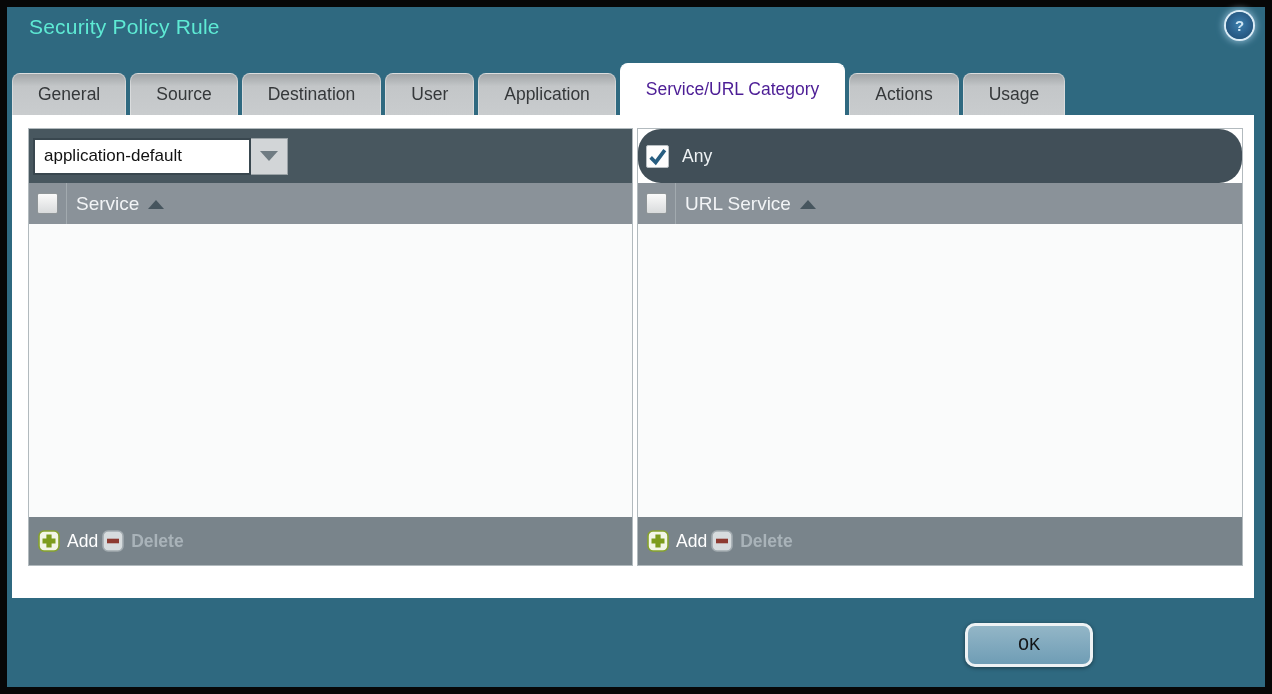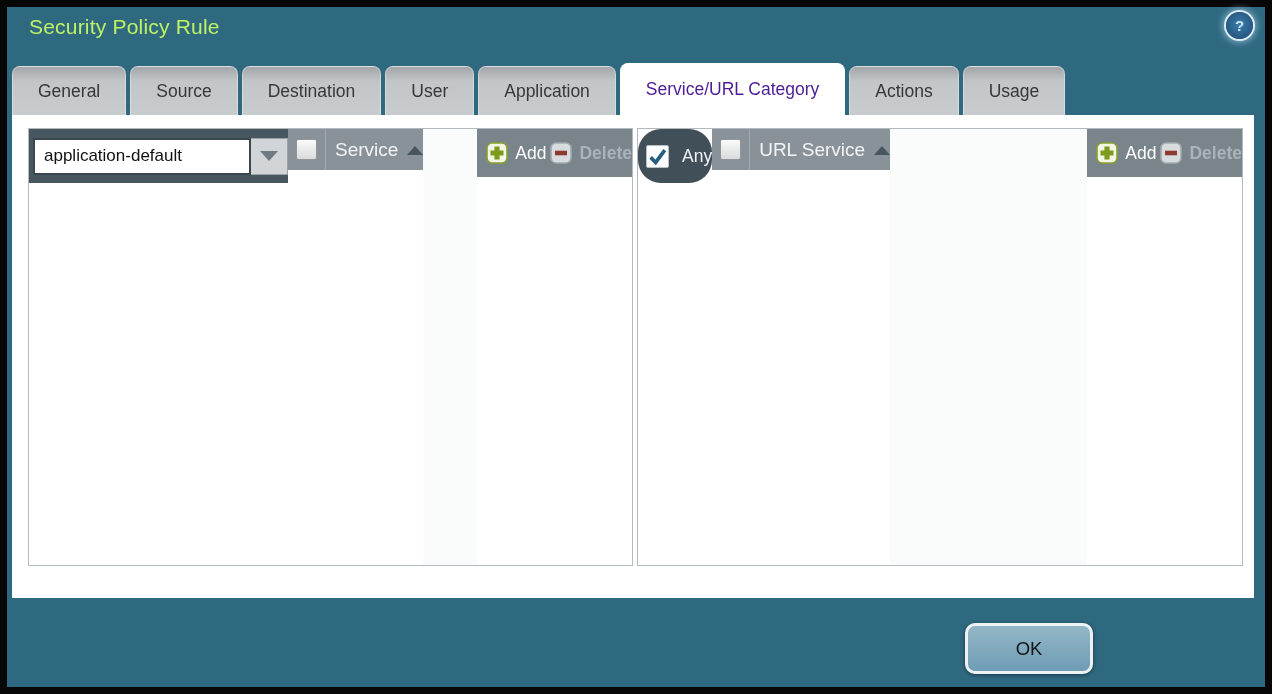--- a/index.html
+++ b/index.html
@@ -11,60 +11,60 @@
     width: 1272px; height: 694px;
     background: #2f6980;
     box-shadow: inset 0 0 0 7px #070707;
     overflow: hidden;
   }
 
   
   .dialog-title {
     position: absolute; left: 29px; top: 15px;
     font-size: 21px; font-weight: 400; letter-spacing: .2px;
-    color: #bef264;
+    color: #5eead4;
   }
   .help-icon {
     position: absolute; left: 1226px; top: 12px;
     width: 27px; height: 27px; border-radius: 50%;
     background: radial-gradient(circle at 50% 45%, #3c7fae 0%, #2b5f8a 55%, #1f4a70 100%);
     box-shadow: 0 0 0 2px #dcecf6, 0 0 7px 3px rgba(170,210,235,.75);
     display: flex; align-items: center; justify-content: center;
     cursor: pointer;
   }
   .help-icon span { color: #cfe6f4; font-size: 15px; font-weight: bold; line-height: 1; }
 
   
   .tab-bar {
     position: absolute; left: 12px; top: 63px; height: 52px;
     display: flex; align-items: flex-end; gap: 4px;
   }
   .tab {
-    height: 49px; padding: 0 25px;
+    height: 42px; padding: 0 25px;
     display: flex; align-items: center; justify-content: center;
     background: linear-gradient(180deg, #a2a6a8 0%, #c3c6c8 30%, #c9ccce 100%);
     border: 1px solid rgba(255,255,255,.35); border-bottom: none;
     border-radius: 8px 8px 0 0;
     font-size: 17.5px; color: #35383a;
     white-space: nowrap; cursor: pointer;
   }
   .tab.active {
     height: 52px; background: #ffffff; border-color: #ffffff;
     color: #4c1d95; z-index: 2; margin-top: 35px;
   }
 
   
   .content {
     position: absolute; left: 12px; top: 115px;
     width: 1242px; height: 483px; background: #ffffff; z-index: 1;
   }
 
   .panel {
     position: absolute; top: 13px; height: 438px;
-    display: flex; flex-direction: row;
+    display: flex; flex-direction: column;
     border: 1px solid #b2babe;
   }
   .panel.left  { left: 16px;  width: 605px; }
   .panel.right { left: 625px; width: 606px; }
 
   .panel-toolbar {
     height: 54px; flex: none;
     display: flex; align-items: center; padding-left: 4px;
   }
   .panel.left  .panel-toolbar { background: #48575f; }
@@ -125,23 +125,23 @@
   .grid-footer {
     height: 48px; flex: none; background: #79848b;
     display: flex; align-items: center; padding-left: 9px; gap: 4px;
   }
   .footer-btn { display: flex; align-items: center; gap: 7px; cursor: pointer; }
   .footer-btn .lbl { font-size: 17.5px; color: #ffffff; }
   .footer-btn.disabled .lbl { color: #a9b3b9; font-weight: bold; }
 
   
   .ok-button, .cancel-button {
-    position: absolute; top: 623px; height: 51px;
+    position: absolute; top: 623px; height: 44px;
     border: 3px solid #eef2f4; border-radius: 10px;
-    font-family: Liberation Sans, sans-serif; font-size: 18.5px; color: #131517;
+    font-family: Liberation Mono, monospace; font-size: 18.5px; color: #131517;
     cursor: pointer; box-shadow: 0 1px 4px rgba(0,0,0,.45);
   }
   .ok-button { left: 965px; width: 128px; background: linear-gradient(#93b6c7, #6f9db5); }
   .cancel-button { left: 1110px; width: 126px; background: linear-gradient(#d6d9da, #bdc1c4); }
 </style>
 </head>
 <body>
 
 <div class="screen">
 

